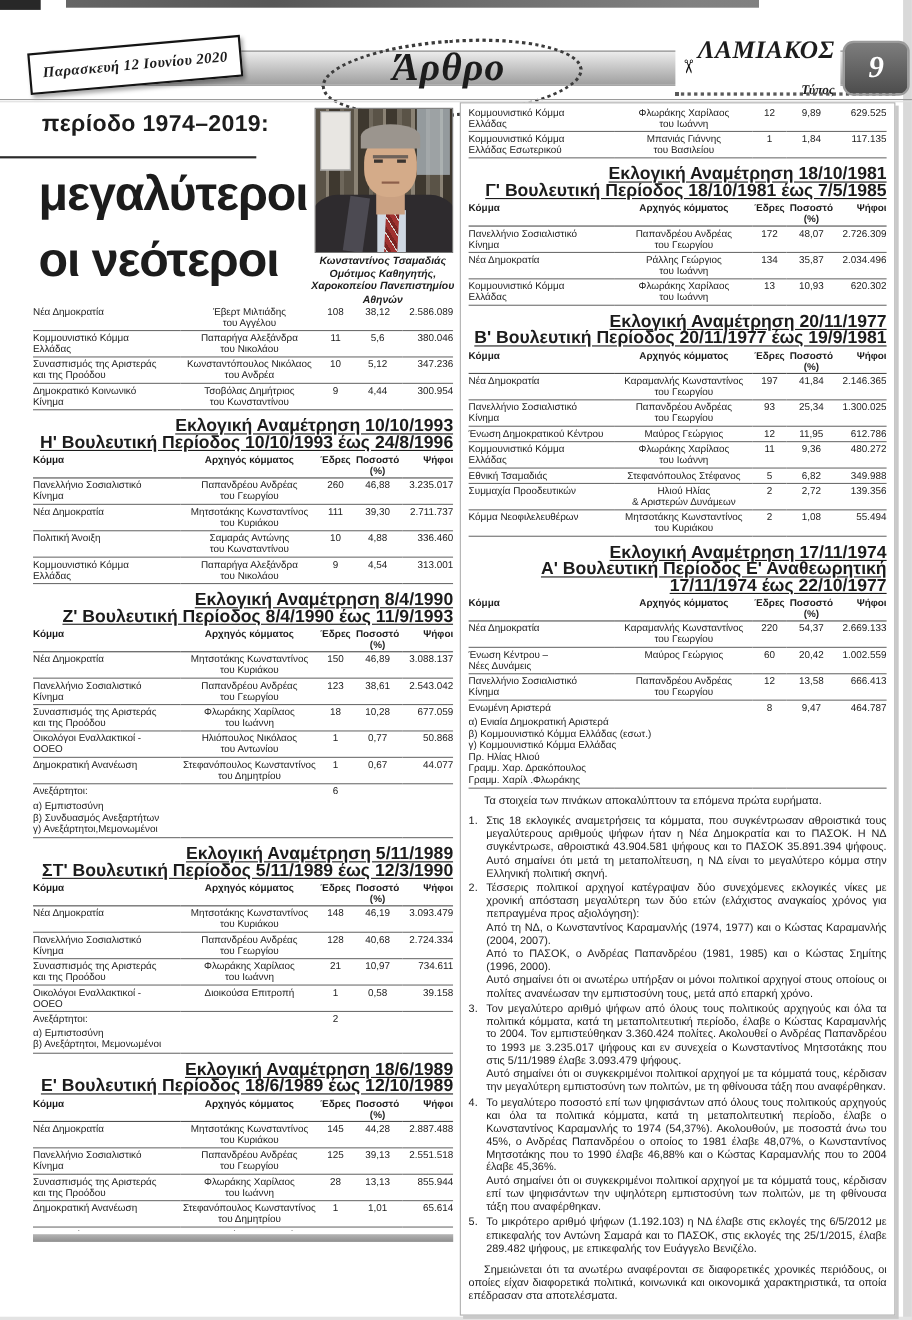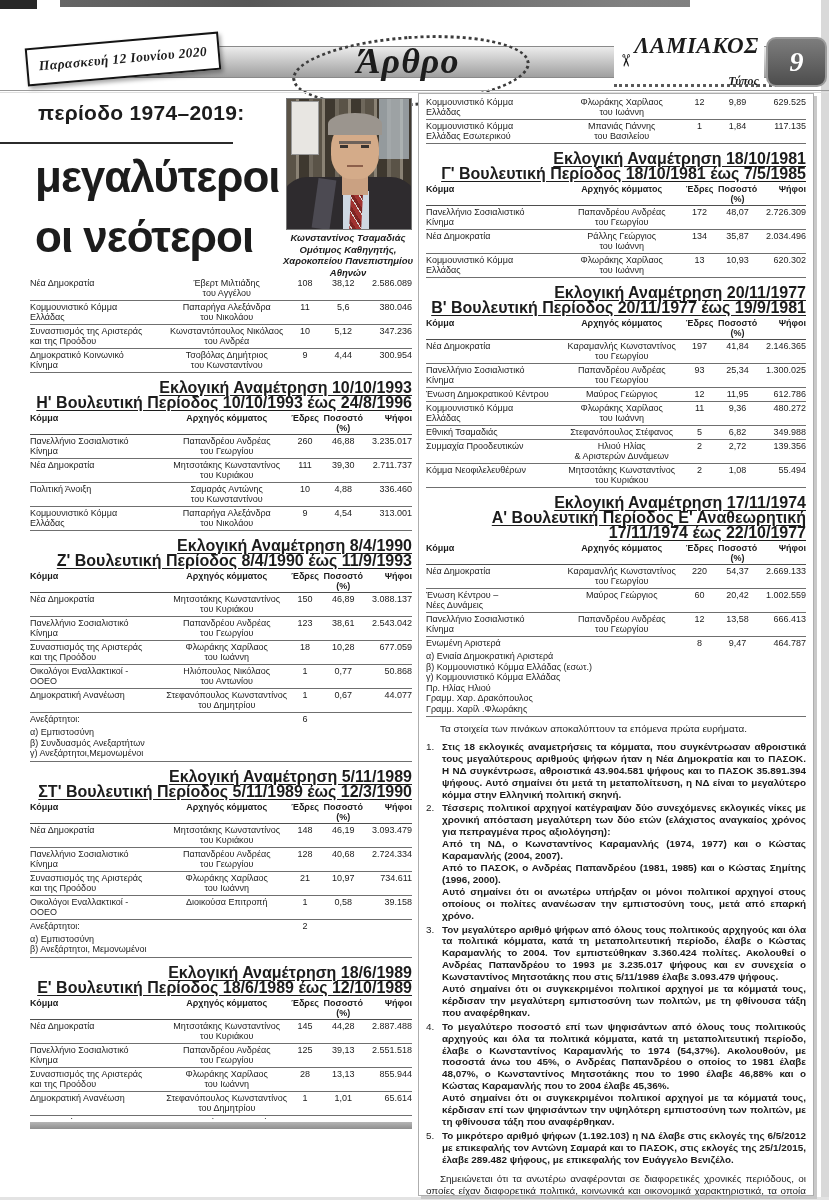--- a/index.html
+++ b/index.html
@@ -71,21 +71,21 @@
   .tbl th.r,.tbl td.r{text-align:right;margin-top:10px;}
   .tbl tr.row td{border-bottom:1px solid #6f6f6f;}
   .tbl tr.row.nb td{border-bottom:none;}
   .tbl td.notes{border-bottom:1px solid #6f6f6f;line-height:10.5px;}
   
   .findings{font-size:9.9px;line-height:11.9px;text-align:justify;margin-top:4px;}
   .f-intro{text-indent:14px;margin:4px 0 6px 0;}
   .f-item{display:flex;margin-bottom:2px;}
   .f-num{width:16px;flex:none;font-weight:normal;}
   .f-body{flex:1;}
-  .f-body p{margin:0;font-weight:bold;}
+  .f-body p{margin:0;}
   .f-close{text-indent:14px;margin:7px 0 16px 0;}
 </style>
 </head>
 <body>
 
 <div class="abs scan-strip1"></div>
 <div class="abs scan-strip2"></div>
 <div class="abs edge-right"></div>
 <div class="abs edge-bottom"></div>
 

